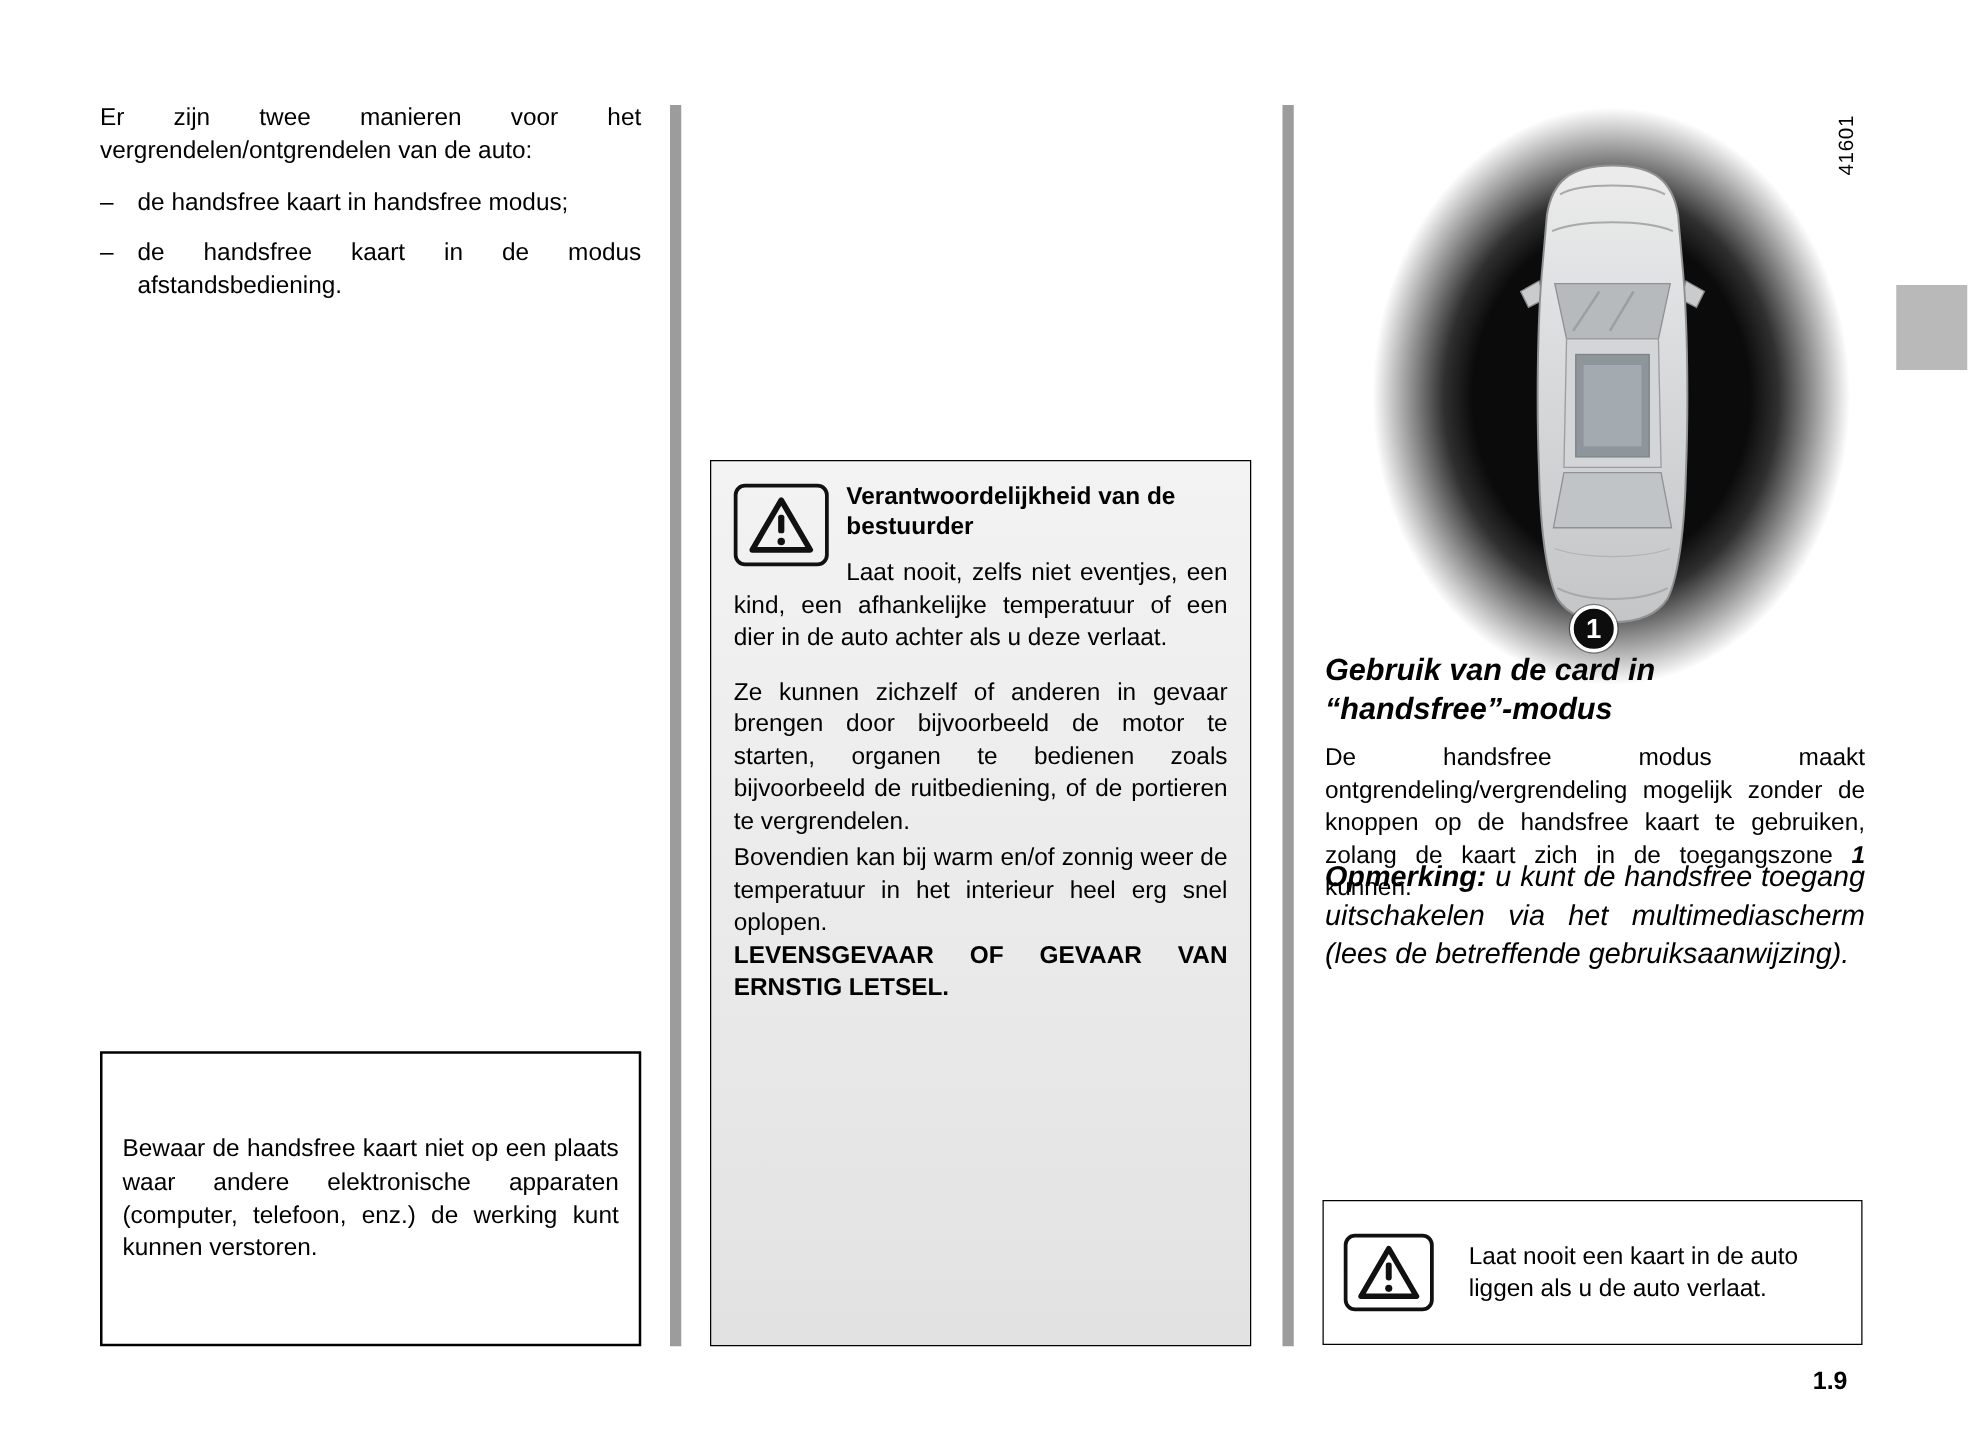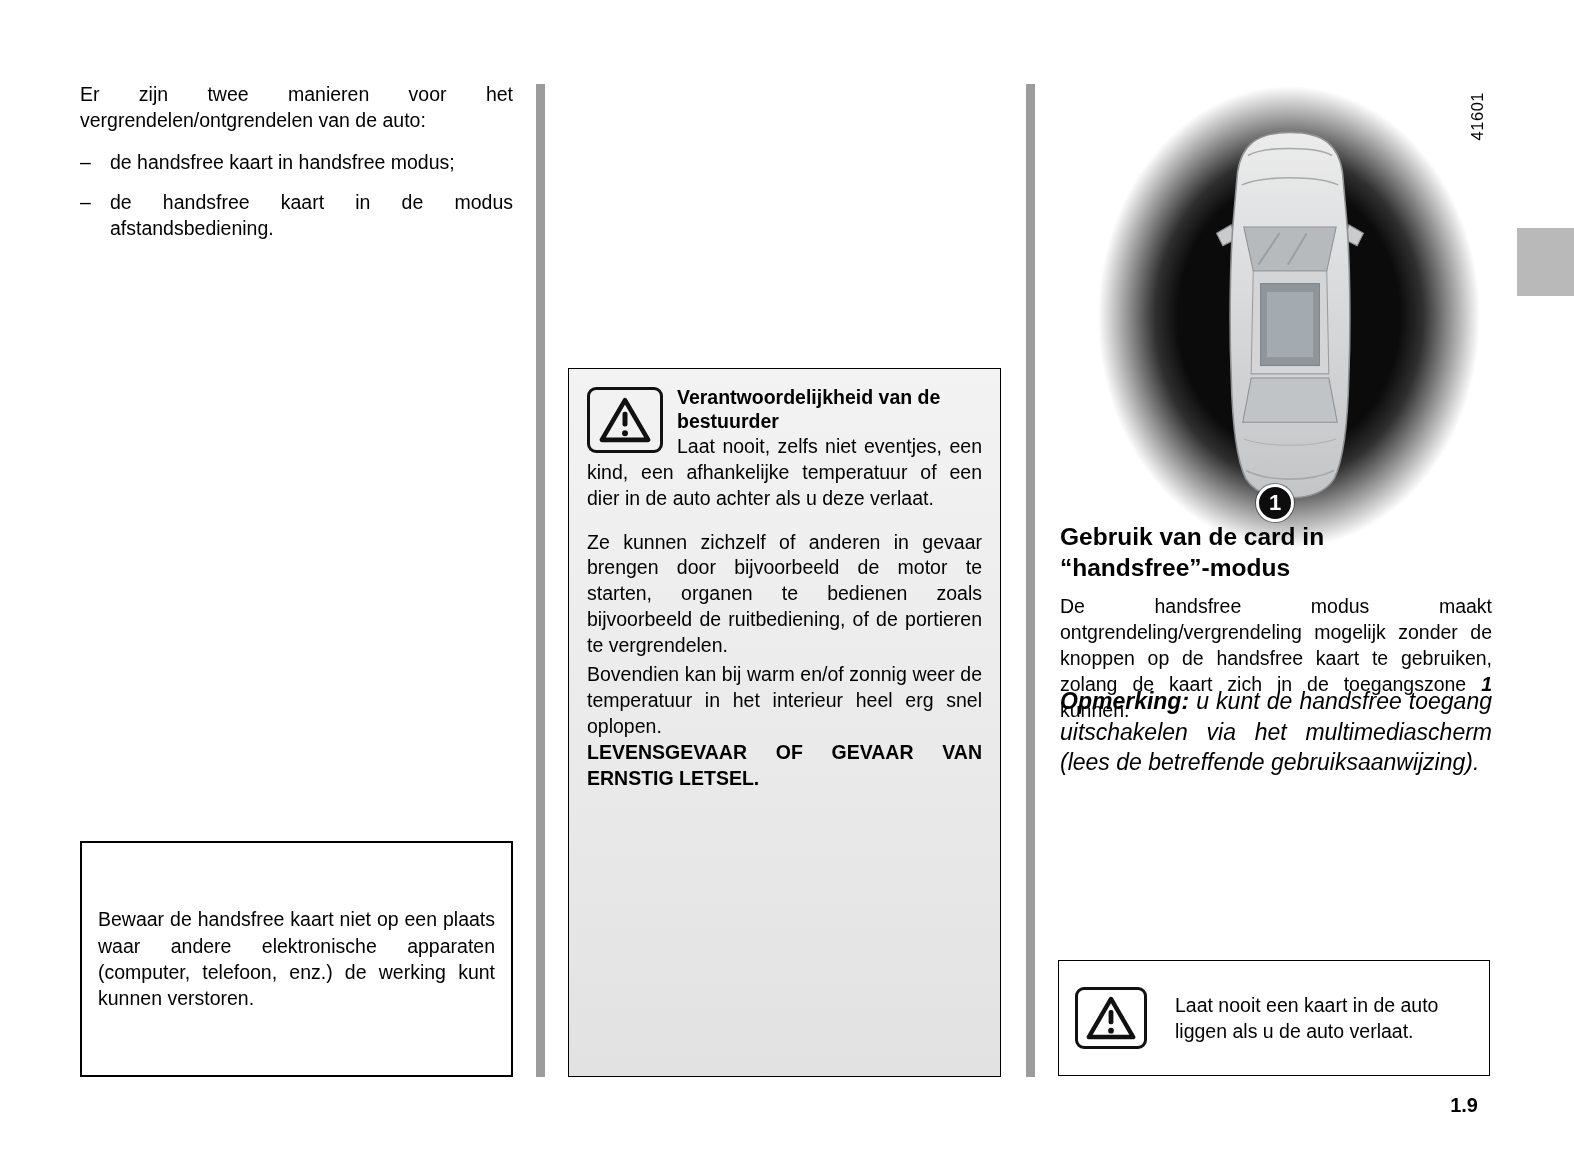--- a/index.html
+++ b/index.html
@@ -22,38 +22,38 @@
 
   .vbar { width:9px; top:84px; height:993px; background:#9c9c9c; }
   .v1 { left:536px; } .v2 { left:1026px; }
 
   .warn-panel { left:568px; top:368px; width:433px; height:709px; border:1.5px solid #000;
                 background:linear-gradient(180deg,#f3f3f3 0%,#e9e9e9 60%,#e2e2e2 100%);
                 padding:16px 18px; font-size:19.5px; line-height:1.33; }
   .warn-icon { width:76px; height:66px; border:3px solid #111; border-radius:9px;
                display:flex; align-items:center; justify-content:center; background:transparent; }
   .warn-panel .warn-icon { float:left; margin:2px 14px 6px 0; }
-  .warn-panel h3 { font-size:19.5px; font-weight:bold; line-height:1.25; margin-bottom:0; text-align:left; }
+  .warn-panel h3 { font-size:19.5px; font-weight:bold; line-height:1.25; margin-bottom:12px; text-align:left; }
   .warn-panel p { text-align:justify; }
   .warn-panel .p2 { margin-top:18px; }
   .warn-panel .p3 { margin-top:3px; }
   .warn-panel .p4 { font-weight:bold; }
 
   .figure { left:1060px; top:86px; width:432px; height:470px; }
   .oval { position:absolute; left:38px; top:0; width:382px; height:462px;
           background:radial-gradient(ellipse closest-side at 50% 50%, #0b0b0b 58%, rgba(11,11,11,.85) 70%, rgba(11,11,11,0) 100%); }
   .car-svg { position:absolute; left:146px; top:38px; width:168px; height:378px; }
   .ref-num { position:absolute; left:408px; top:6px; font-size:16.5px; letter-spacing:.5px;
              writing-mode:vertical-rl; transform:rotate(180deg); }
   .badge { position:absolute; left:196px; top:398px; width:38px; height:38px; border-radius:50%;
            background:#0d0d0d; border:3px solid #fff; color:#fff; font-weight:bold; font-size:22px;
            display:flex; align-items:center; justify-content:center;
            box-shadow:0 0 0 1px rgba(0,0,0,.4); }
 
-  .right-heading { left:1060px; top:522px; width:432px; font-size:24.5px; font-weight:bold; line-height:1.26; }
+  .right-heading { left:1060px; top:522px; width:432px; font-size:24.5px; font-weight:bold; line-height:1.26;font-style:italic; }
   .right-p1 { left:1060px; top:594px; width:432px; font-size:19.5px; line-height:1.33; text-align:justify; }
   .right-note { left:1060px; top:686px; width:432px; font-size:23px; line-height:1.33; text-align:justify;font-style:italic; }
 
   .warn-box-small { left:1058px; top:960px; width:432px; height:116px; border:1.5px solid #000;
                     display:flex; align-items:center; gap:28px; padding:0 16px; background:#fff; }
   .warn-box-small .warn-icon { flex:0 0 72px; height:62px; }
   .warn-box-small p { font-size:19.5px; line-height:1.35; text-align:left; }
 
   .page-num { right:96px; top:1094px; font-size:20px; font-weight:bold; }
   .edge-tab { right:0; top:228px; width:57px; height:68px; background:#b9b9b9; }

